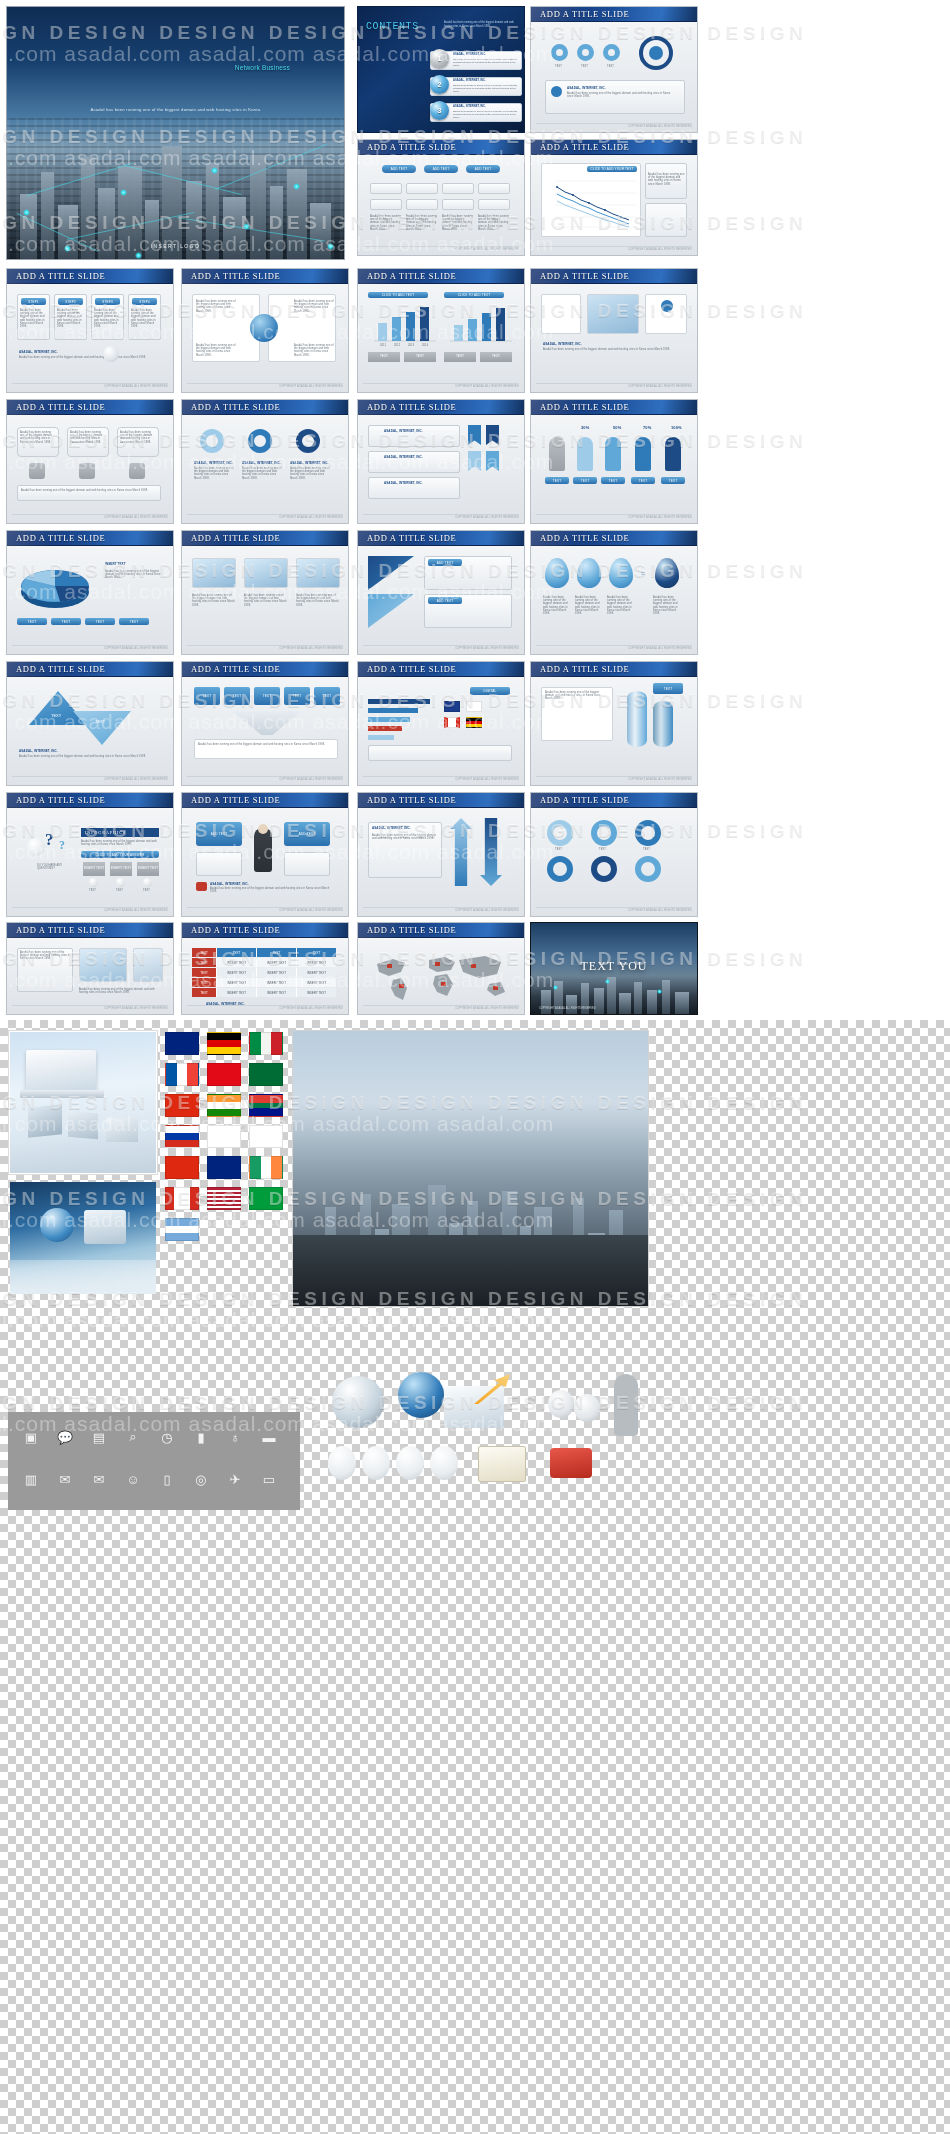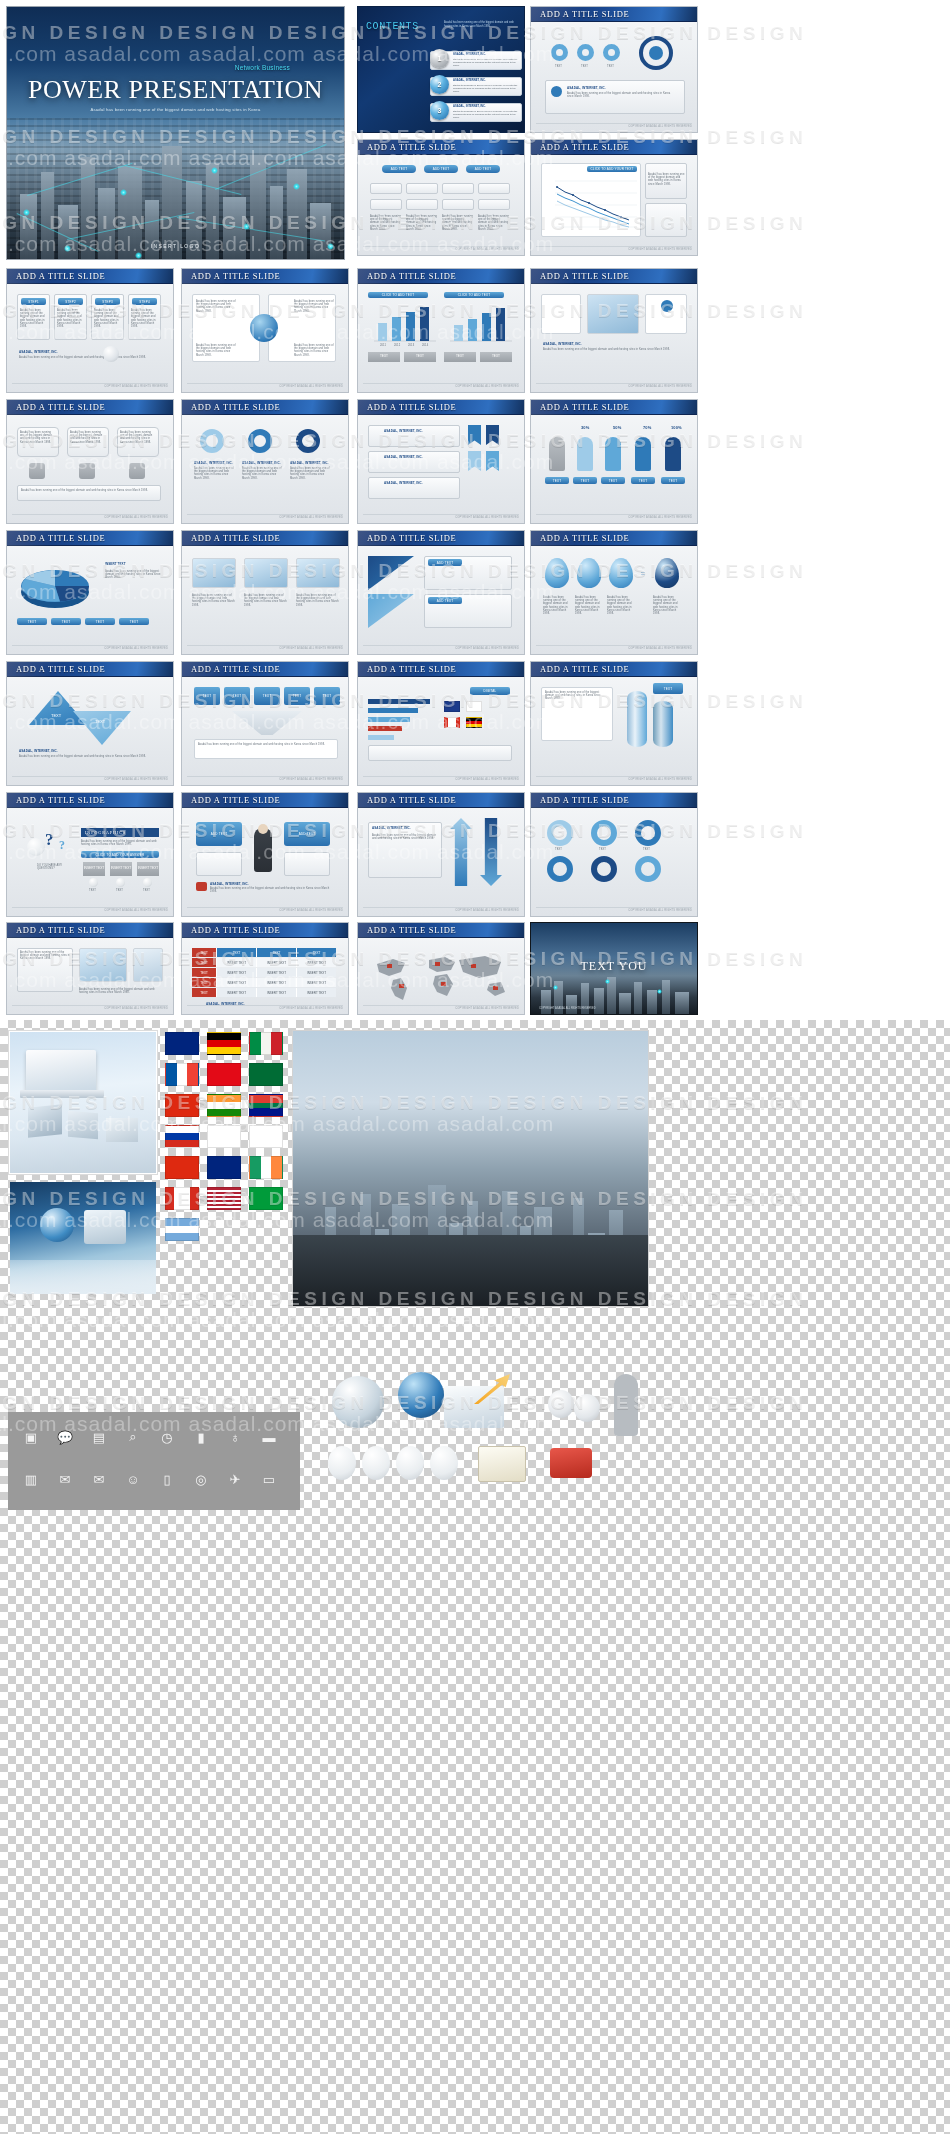--- a/index.html
+++ b/index.html
@@ -127,21 +127,20 @@
     <div class="node" style="left:16px;top:202px"></div>
     <div class="node" style="left:113px;top:182px"></div>
     <div class="node" style="left:204px;top:160px"></div>
     <div class="node" style="left:286px;top:176px"></div>
     <div class="node" style="left:57px;top:238px"></div>
     <div class="node" style="left:128px;top:245px"></div>
     <div class="node" style="left:236px;top:216px"></div>
     <div class="node" style="left:320px;top:236px"></div>
   </div>
   <div class="t-sub">Network Business</div>
-  <div class="t-main">POWER PRESENTATION</div>
   <div class="t-desc">Asadal has been running one of the biggest domain and web hosting sites in Korea</div>
   <div class="t-logo">INSERT LOGO</div>
 </div>
 
 <div class="slide" style="left:357px;top:6px;width:168px;height:127px;background:#0d2a55;border-color:#0a2144;">
   <div style="position:absolute;inset:0;background:linear-gradient(140deg,#0b2550 0%,#123a74 38%,#0c2a56 72%,#081c3c 100%)"></div>
   <div style="position:absolute;left:8px;top:14px;font-family:Liberation Mono, monospace;font-size:10px;color:#47c8ee;
               letter-spacing:.6px;text-shadow:0 1px 2px rgba(0,0,0,.6)">CONTENTS</div>
   <div style="position:absolute;left:86px;top:14px;width:75px;font-size:2.6px;color:#b9d2e8;line-height:1.35">Asadal has been running one of the biggest domain and web hosting sites in Korea since March 1998</div>
 

